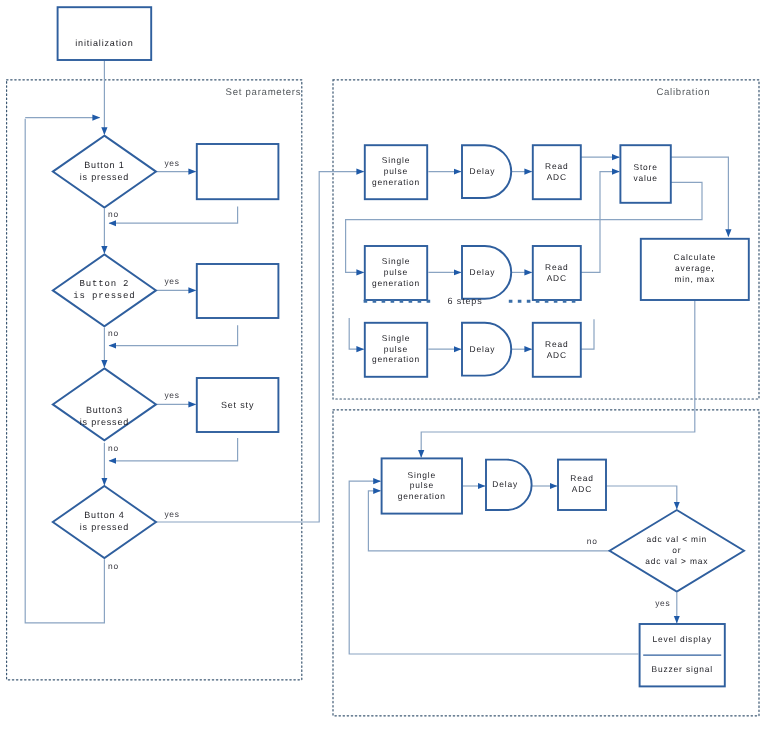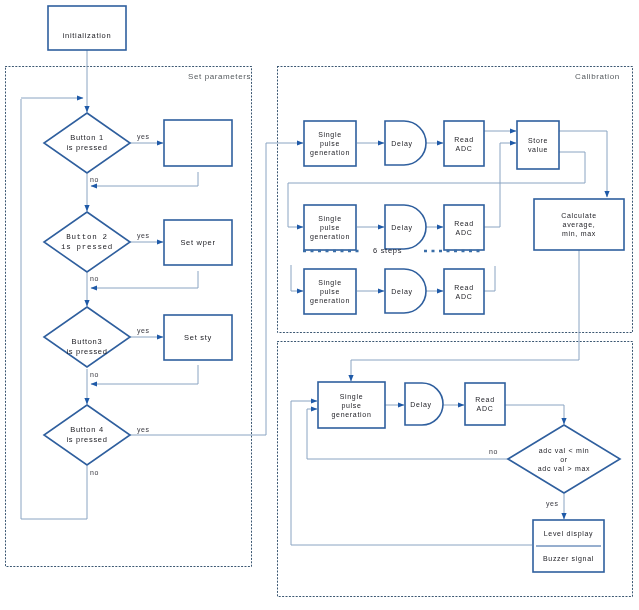--- a/index.html
+++ b/index.html
@@ -188,31 +188,30 @@
       <line x1="536" y1="546" x2="601" y2="546"></line>
     </g>
 
     <g stroke="#3a6ea8" stroke-width="2.4" stroke-dasharray="3 4.5" stroke-linecap="butt">
       <line x1="303" y1="251" x2="363" y2="251"></line>
       <line x1="424" y1="251" x2="484" y2="251"></line>
     </g>
   </svg>
 
   <div class="group-label" style="left:188px; top:72px;">Set parameters</div>
-  <div class="group-label" style="left:575px; top:72px;">Calibration</div>
+  <div class="group-label" style="left:547px; top:72px;">Calibration</div>
   <div class="group-label" style="left:599px; top:347px;padding-left:44px;">Main</div>
 
   <div class="node-text" style="left:48px; top:6px; width:78px; height:59px;">initialization</div>
 
   <div class="node-text" style="left:44px; top:113px; width:86px; height:60px;">Button 1
 is pressed</div>
 
   <div class="node-text" style="left:44px; top:212px; width:86px; height:60px;font-family:Liberation Mono, monospace;">Button 2
 is pressed</div>
-  <div class="node-text" style="left:164px; top:220px; width:68px; height:45px;">Set wper</div>
 
   <div class="node-text" style="left:44px; top:317px; width:86px; height:60px;">Button3
 is pressed</div>
   <div class="node-text" style="left:164px; top:315px; width:68px; height:45px;">Set sty</div>
 
   <div class="node-text" style="left:44px; top:405px; width:86px; height:60px;">Button 4
 is pressed</div>
 
   <div class="node-text small" style="left:304px; top:121px; width:52px; height:45px;">Single
 pulse

